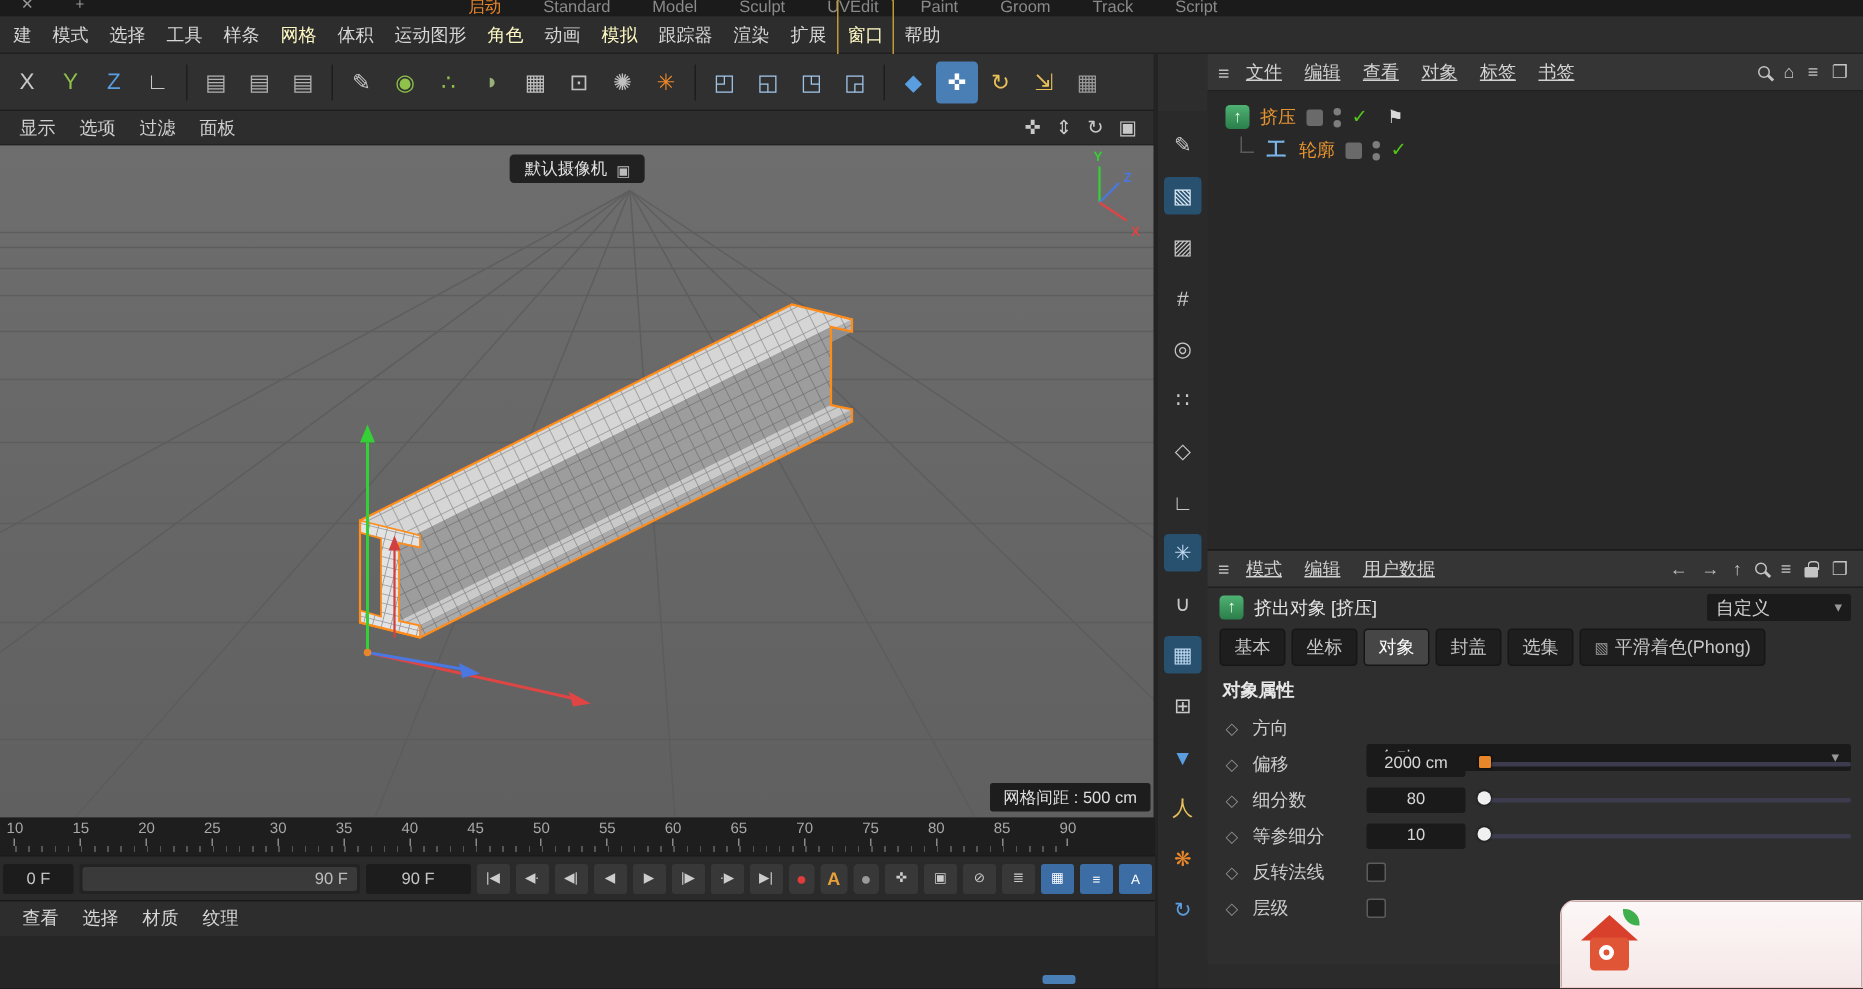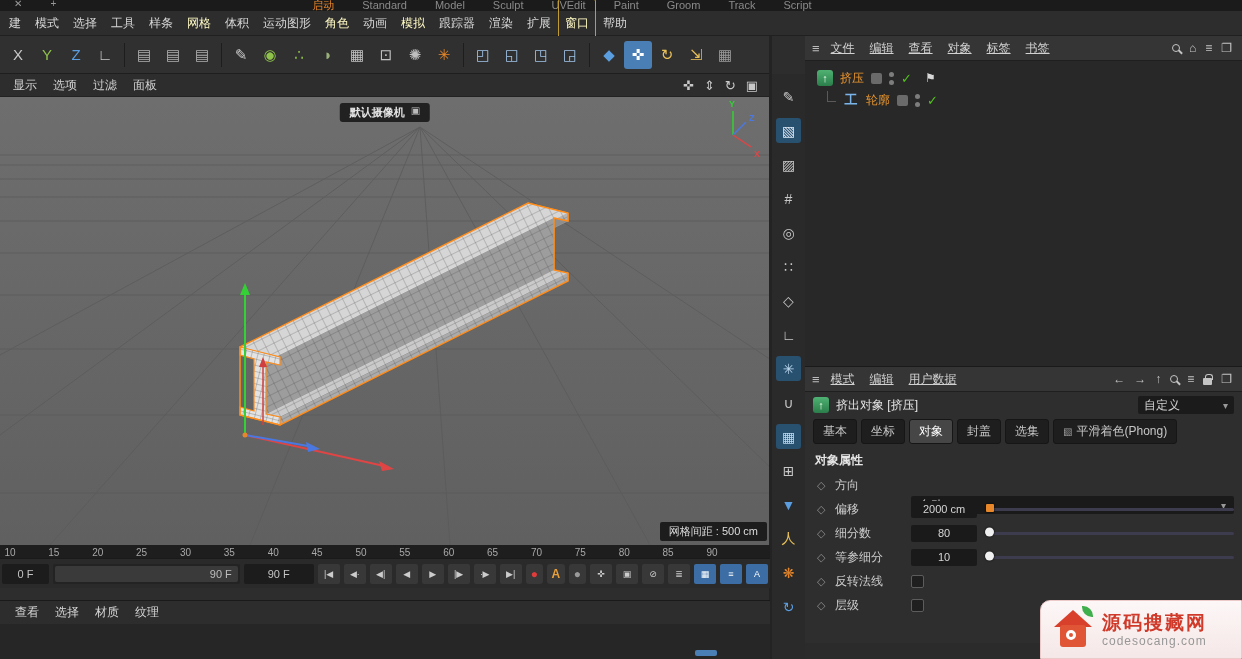--- a/index.html
+++ b/index.html
@@ -36,21 +36,21 @@
          display:flex;align-items:center;gap:2px;padding:0 6px;border-bottom:1px solid #222;}
   .vitem{padding:1px 7px;color:#d0d0d0;}
   .vcorner{margin-left:auto;display:flex;gap:10px;align-items:center;padding-right:6px;}
   .vcic{font-size:13px;color:#c8c8c8;}
 
   
   .viewport{position:absolute;left:0;top:97px;width:770px;height:448px;background:#676767;}
   .viewport svg{display:block;}
   .vp-camlabel{position:absolute;left:50%;top:6px;transform:translateX(-50%);
                background:rgba(24,24,24,.9);border-radius:3px;padding:2px 10px;font-size:11px;
-               color:#e2e2e2;display:flex;gap:6px;align-items:flex-start;font-weight:bold;}
+               color:#e2e2e2;display:flex;gap:6px;align-items:flex-end;}
   .vp-camlabel .cic{font-size:10px;color:#bbb;}
   .vp-gridlabel{position:absolute;right:3px;bottom:4px;background:rgba(18,18,18,.85);
                 border-radius:2px;padding:2px 9px;font-size:11px;color:#ddd;}
 
   
   .vdiv{position:absolute;left:769px;top:36px;width:3px;height:623px;background:#232323;}
   .strip{position:absolute;left:772px;top:74px;width:33px;height:585px;background:#2a2a2a;
          display:flex;flex-direction:column;align-items:center;gap:9px;padding-top:10px;}
   .sbtn{width:25px;height:25px;display:flex;align-items:center;justify-content:center;
         font-size:14px;border-radius:3px;}
@@ -115,21 +115,21 @@
   .cbox{width:13px;height:13px;background:#1f1f1f;border:1px solid #5c5c5c;border-radius:2px;}
 
   
   .ruler{position:absolute;left:0;top:545px;width:770px;height:25px;background:#1e1e1e;overflow:hidden;}
   .ruler::after{content:'';position:absolute;left:10px;bottom:2px;width:702px;height:4px;
                 background:repeating-linear-gradient(90deg,#555 0 1px,transparent 1px 8.78px);}
   .ticks{display:flex;margin-left:-12px;padding-top:2px;}
   .tick{flex:0 0 43.88px;text-align:center;font-size:10px;color:#a8a8a8;}
   .tick::after{content:'';display:block;width:1px;height:5px;background:#8a8a8a;margin:1px auto 0;}
 
-  .tctl{position:absolute;left:0;top:558px;width:770px;height:30px;background:#2a2a2a;display:flex;
+  .tctl{position:absolute;left:0;top:570px;width:770px;height:30px;background:#2a2a2a;display:flex;
         align-items:center;gap:4px;padding:0 2px;border-top:1px solid #1a1a1a;}
   .fbox{height:20px;background:#1c1c1c;border-radius:2px;display:flex;align-items:center;
         justify-content:center;color:#c4c4c4;font-size:11px;}
   .fbox.start{width:54px;}
   .fbox.cur{width:80px;}
   .range{width:214px;height:20px;background:#232323;border-radius:2px;position:relative;}
   .range-inner{position:absolute;left:2px;right:2px;top:2px;bottom:2px;background:#3a3a3a;border-radius:2px;
                display:flex;align-items:center;justify-content:flex-end;padding-right:6px;font-size:11px;color:#bdbdbd;}
   .pbtn{min-width:22px;height:20px;padding:0 2px;background:#383838;border-radius:2px;display:flex;
         align-items:center;justify-content:center;font-size:9px;color:#cccccc;}
@@ -533,19 +533,15 @@
   </div>
   <div class="matarea">
     <span class="scroll-chip"></span>
   </div>
 
   <div class="wm">
     <span class="wm-logo">
       <span class="wm-mag"></span>
       <span class="wm-leaf"></span>
     </span>
-    <span>
-      <div class="wm-brand">源码搜藏网</div>
-      <div class="wm-domain">codesocang.com</div>
-    </span>
   </div>
 
 </div>
 
 </body></html>

